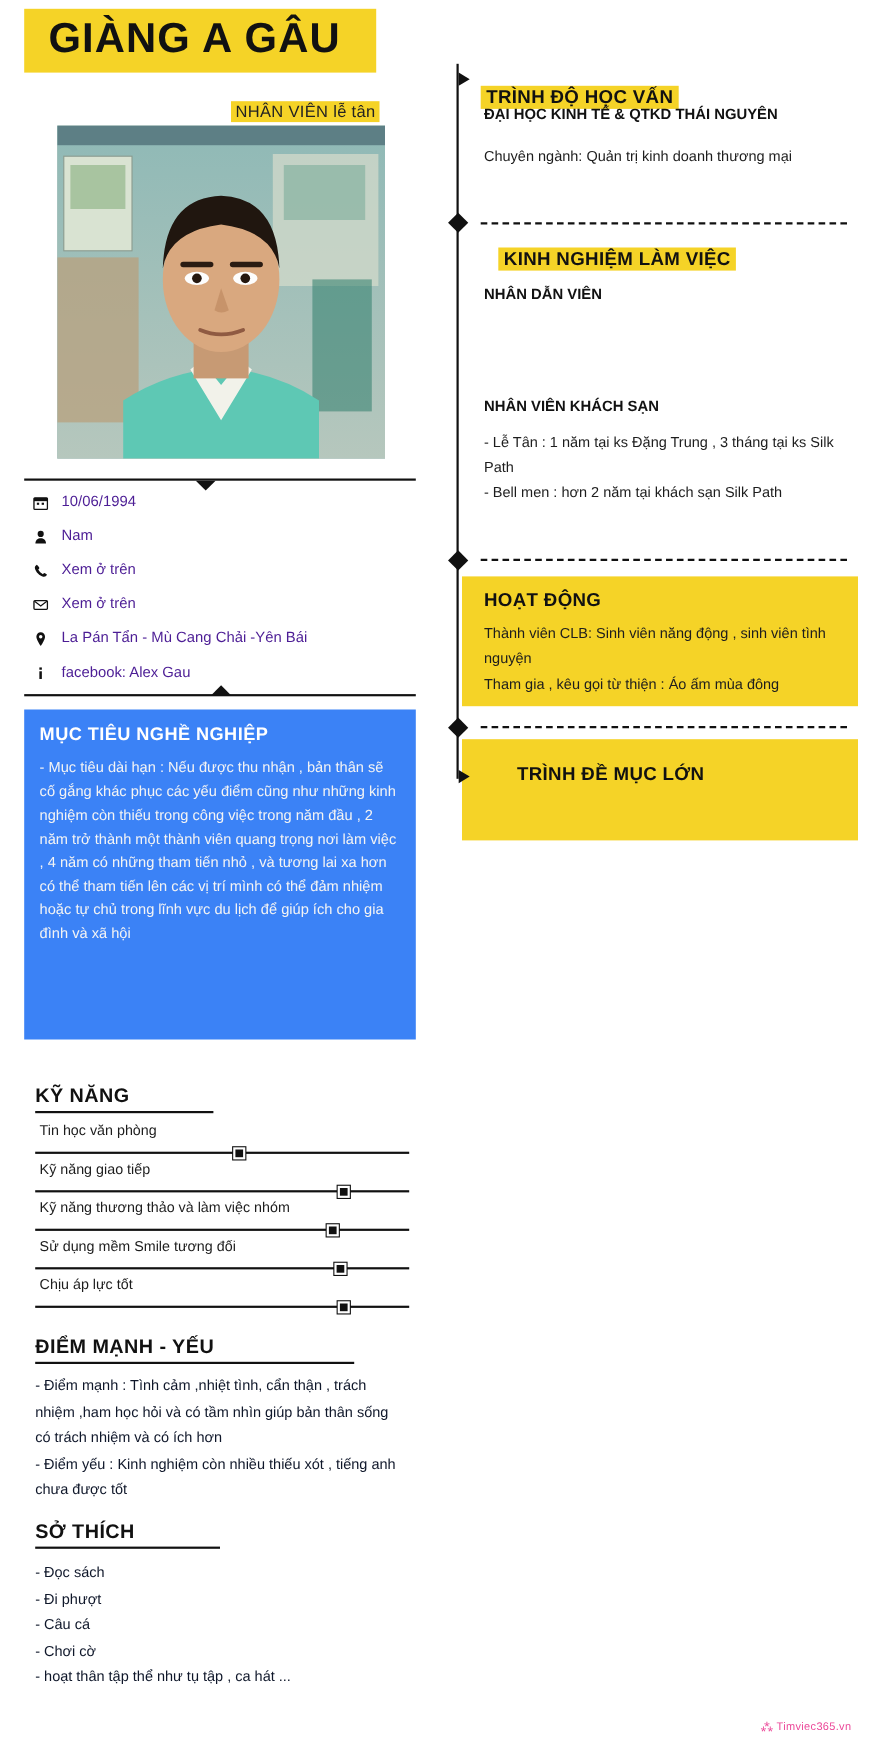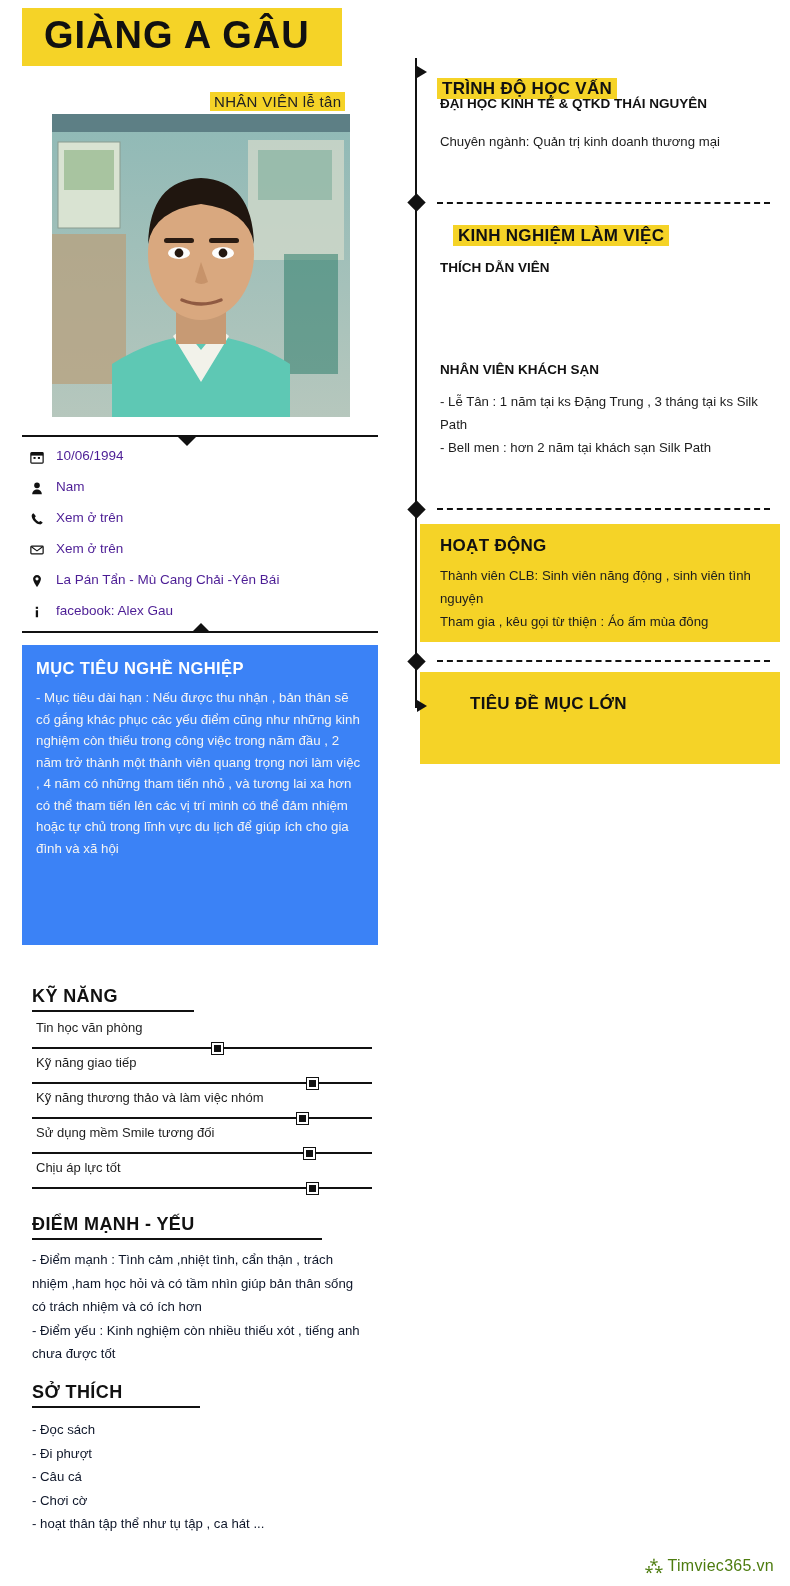--- a/index.html
+++ b/index.html
@@ -224,22 +224,22 @@
     position: absolute;
     left: 420px; top: 672px;
     width: 360px; height: 92px;
     background: #f5d327;
   }
 
   
   .footer {
     position: absolute;
     right: 16px; bottom: 10px;
-    font-size: 16px;
-    color: #4d7c0f;
+    font-size: 10px;
+    color: #ec4899;
     letter-spacing: .3px;
   }
 </style>
 </head>
 <body>
 
 <div class="name-banner"></div>
 <div class="name-text">GIÀNG A GÂU</div>
 <div class="job-title-hl">NHÂN VIÊN lễ tân</div>
 
@@ -421,34 +421,34 @@
 <div class="r-sub" style="left:440px; top:96px;">ĐẠI HỌC KINH TẾ &amp; QTKD THÁI NGUYÊN</div>
 <div class="r-txt" style="left:440px; top:130px;">
   <p>Chuyên ngành: Quản trị kinh doanh thương mại</p>
 </div>
 
 <div class="dashed" style="top:202px;"></div>
 
 <div class="r-head" style="left:453px; top:226px;">
   <span class="hl">KINH NGHIỆM LÀM VIỆC</span>
 </div>
-<div class="r-sub" style="left:440px; top:260px;">THÍCH DẪN VIÊN</div>
+<div class="r-sub" style="left:440px; top:260px;">NHÂN DẪN VIÊN</div>
 <div class="r-sub" style="left:440px; top:362px;">NHÂN VIÊN KHÁCH SẠN</div>
 <div class="r-txt" style="left:440px; top:390px; width:332px;">
   <p>- Lễ Tân : 1 năm tại ks Đặng Trung , 3 tháng tại ks Silk Path</p>
   <p>- Bell men : hơn 2 năm  tại khách sạn Silk Path</p>
 </div>
 
 <div class="dashed" style="top:508px;"></div>
 
 <div class="r-head" style="left:440px; top:536px;">HOẠT ĐỘNG</div>
 <div class="r-txt" style="left:440px; top:564px; width:330px;">
   <p>Thành viên CLB: Sinh viên năng động , sinh viên tình nguyện</p>
   <p>Tham gia , kêu gọi từ thiện : Áo ấm mùa đông</p>
 </div>
 
 <div class="dashed" style="top:660px;"></div>
 
-<div class="r-head" style="left:470px; top:694px;">TIÊU ĐỀ MỤC LỚN</div>
+<div class="r-head" style="left:470px; top:694px;">TRÌNH ĐỀ MỤC LỚN</div>
 
 <div class="footer">
   <span>⁂ </span><span>Timviec365.vn</span>
 </div>
 
 </body></html>

